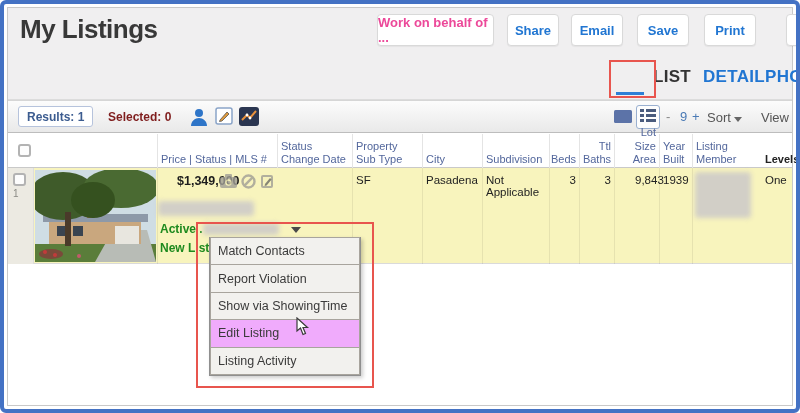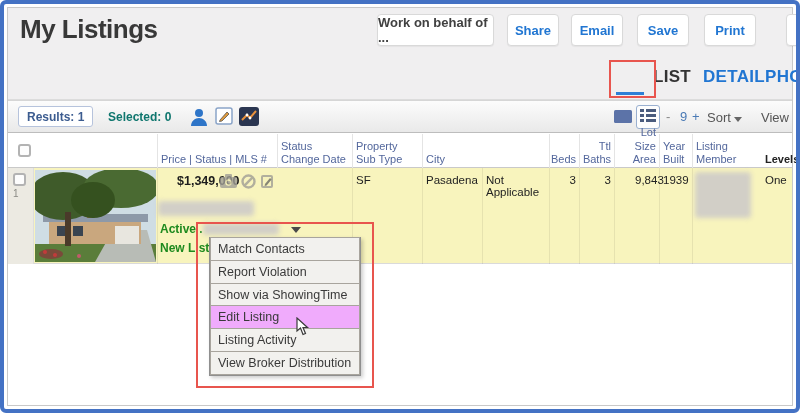--- a/index.html
+++ b/index.html
@@ -14,36 +14,36 @@
     background:#fff; border:1px solid #c9c9c9;
   }
   .topbar { position:absolute; left:4px; top:4px; width:784px; height:92px; background:#f0eff0; }
   .page-title { position:absolute; left:16px; top:10px; font-size:26px; font-weight:700; color:#383838; letter-spacing:-0.5px; }
   .btn {
     position:absolute; top:10px; height:32px; background:#fff;
     border:1px solid #d9d9d9; border-radius:4px; font-size:13px; font-weight:700;
     color:#2176d2; display:flex; align-items:center; justify-content:center;
     box-shadow:0 1px 1px rgba(0,0,0,0.05); cursor:pointer;
   }
-  .btn.dark { color:#404040; }
+  .btn.dark { color:#ec4899; }
   .tab { position:absolute; top:63px; font-size:17px; font-weight:700; color:#2176d2; letter-spacing:0.3px; cursor:pointer;padding-left:34px; }
   .tab.active { color:#333; }
   .tab-underline { position:absolute; left:612px; top:88px; width:28px; height:3px; background:#2e7fd6; }
   .tabs-border { position:absolute; left:4px; top:95px; width:784px; height:1px; background:#dcdcdc; }
   .toolbar {
     position:absolute; left:4px; top:96px; width:784px; height:33px;
     background:linear-gradient(#fcfcfc,#e9e9e9);
     border-top:1px solid #d6d6d6; border-bottom:1px solid #bdbdbd;
   }
   .results-box {
     position:absolute; left:14px; top:102px; height:21px; padding:0 8px;
     background:#fff; border:1px solid #b6c3dc; border-radius:3px;
     font-size:12px; font-weight:700; color:#3c5c90; display:flex; align-items:center;
   }
-  .selected-label { position:absolute; left:104px; top:106px; font-size:12px; color:#0f766e; font-weight:700; }
+  .selected-label { position:absolute; left:104px; top:106px; font-size:12px; color:#7f1d1d; font-weight:700; }
   .tb-icon { position:absolute; top:103px; cursor:pointer; }
   .pager-txt { position:absolute; top:105px; font-size:13px; color:#888; cursor:pointer; }
   .sort-label { position:absolute; left:703px; top:106px; font-size:13px; color:#555; cursor:pointer; }
   .view-label { position:absolute; left:757px; top:106px; font-size:13px; color:#555; cursor:pointer; }
   .caret-down { display:inline-block; width:0; height:0; border-left:4px solid transparent; border-right:4px solid transparent; border-top:5px solid #666; }
   
   .thead { position:absolute; left:4px; top:130px; width:784px; height:34px; background:#fff; border-bottom:1px solid #c9c9c9; }
   .hcell {
     position:absolute; top:130px; height:34px; padding:2px 3px;
     font-size:11px; color:#53679c; line-height:1.2;
@@ -152,20 +152,21 @@
   <span class="view-label"><span>View</span></span>
 
   <div class="thead"></div>
   <div style="position:absolute; left:14px; top:140px;">
       <div class="checkbox"></div>
     </div>
   <div class="hcell" style="left:153px; width:120px;">Price | Status | MLS #</div>
   <div class="hcell" style="left:273px; width:75px;">Status Change Date</div>
   <div class="hcell" style="left:348px; width:70px;">Property Sub Type</div>
   <div class="hcell" style="left:418px; width:60px;">City</div>
+  <div class="hcell" style="left:478px; width:67px;">Subdivision</div>
   <div class="hcell r" style="left:545px; width:30px;">Beds</div>
   <div class="hcell r" style="left:575px; width:35px;">Ttl Baths</div>
   <div class="hcell r" style="left:610px; width:45px;">Lot Size Area</div>
   <div class="hcell" style="left:655px; width:33px;">Year Built</div>
   <div class="hcell" style="left:688px; width:70px;">Listing Member</div>
   <div class="hcell dark" style="left:758px; width:35px; border-left:none;">Levels</div>
 
   <div class="row-bg"></div>
   <div class="check-cell">
     <div style="margin:5px 0 0 5px;">
@@ -235,21 +236,20 @@
   <div class="ccell" style="left:688px; width:70px;"></div>
   <div class="blur" style="left:691px; top:168px; width:56px; height:46px;"></div>
   <div class="ccell" style="left:758px; width:35px; border-left:none;">One</div>
 
   <div class="menu">
     <div class="menu-item">Match Contacts</div>
     <div class="menu-item">Report Violation</div>
     <div class="menu-item">Show via ShowingTime</div>
     <div class="menu-item hl">Edit Listing</div>
     <div class="menu-item">Listing Activity</div>
-    <div class="menu-item">View Broker Distribution</div>
   </div>
   <span class="cursor-ic">
     <svg width="16" height="20" viewBox="0 0 16 20">
         <path d="M3 1 L3 14 L6.5 11 L9 17.5 L11.5 16.5 L9 10.5 L13.5 10.5 Z" fill="#fff" stroke="#3a3a3a" stroke-width="1.2"></path>
       </svg>
   </span>
 
   <div class="anno" style="left:605px; top:56px; width:47px; height:38px;"></div>
   <div class="anno" style="left:192px; top:218px; width:178px; height:166px;"></div>
 </div>

